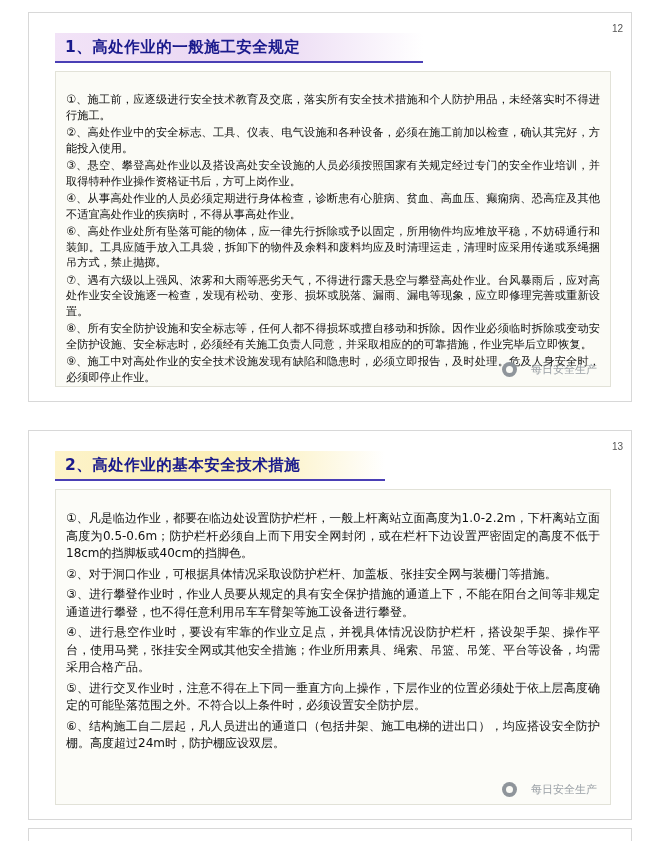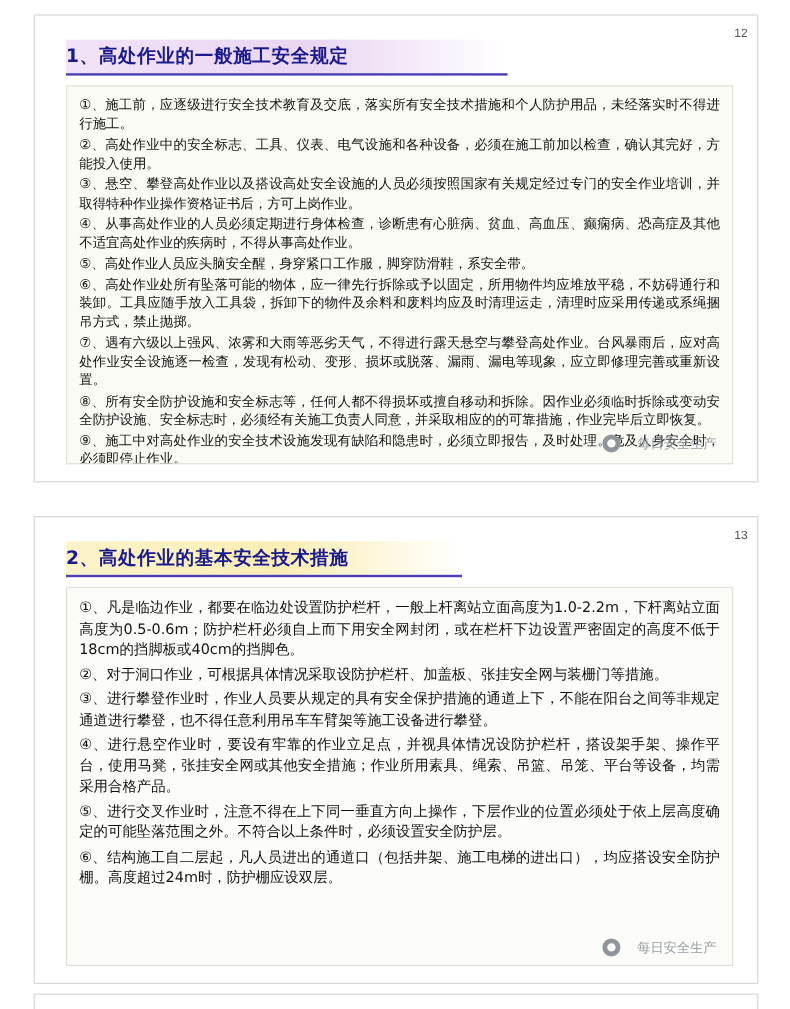--- a/index.html
+++ b/index.html
@@ -42,20 +42,21 @@
   
   .title-bar {
     position: absolute;
     left: 26px;
     top: 20px;
     width: 368px;
     height: 30px;
     border-bottom: 2px solid #4a3fb5;
     display: flex;
     align-items: center;
+    padding-left: 10px;
   }
   .title-bar.t1 {
     background: linear-gradient(to right, #f2e3f7 0%, #e9d6f2 55%, #ffffff 100%);
   }
   .title-bar.t2 {
     background: linear-gradient(to right, #fdf3c9 0%, #fbeeb4 55%, #ffffff 100%);
     width: 330px;
   }
   .title-text {
     font-size: 15.5px;
@@ -67,21 +68,21 @@
 
   
   .body-box {
     position: absolute;
     left: 26px;
     right: 20px;
     top: 58px;
     bottom: 14px;
     background: #fbfbf6;
     border: 1px solid #e2e2d8;
-    padding: 8px 10px 6px 10px;
+    padding: 20px 10px 6px 10px;
     overflow: hidden;
   }
   .body-box.b2 {
     background: #fcfcf8;
   }
 
   p.item {
     margin: 0 0 2px 0;
     font-size: 11.2px;
     line-height: 15.5px;
@@ -144,21 +145,20 @@
 
     <div class="title-bar t1">
       <span class="title-text">1、高处作业的一般施工安全规定</span>
     </div>
 
     <div class="body-box b1">
       <p class="item">①、施工前，应逐级进行安全技术教育及交底，落实所有安全技术措施和个人防护用品，未经落实时不得进行施工。</p>
       <p class="item">②、高处作业中的安全标志、工具、仪表、电气设施和各种设备，必须在施工前加以检查，确认其完好，方能投入使用。</p>
       <p class="item">③、悬空、攀登高处作业以及搭设高处安全设施的人员必须按照国家有关规定经过专门的安全作业培训，并取得特种作业操作资格证书后，方可上岗作业。</p>
       <p class="item">④、从事高处作业的人员必须定期进行身体检查，诊断患有心脏病、贫血、高血压、癫痫病、恐高症及其他不适宜高处作业的疾病时，不得从事高处作业。</p>
-      <p class="item">⑤、高处作业人员应头脑安全醒，身穿紧口工作服，脚穿防滑鞋，系安全带。</p>
       <p class="item">⑥、高处作业处所有坠落可能的物体，应一律先行拆除或予以固定，所用物件均应堆放平稳，不妨碍通行和装卸。工具应随手放入工具袋，拆卸下的物件及余料和废料均应及时清理运走，清理时应采用传递或系绳捆吊方式，禁止抛掷。</p>
       <p class="item">⑦、遇有六级以上强风、浓雾和大雨等恶劣天气，不得进行露天悬空与攀登高处作业。台风暴雨后，应对高处作业安全设施逐一检查，发现有松动、变形、损坏或脱落、漏雨、漏电等现象，应立即修理完善或重新设置。</p>
       <p class="item">⑧、所有安全防护设施和安全标志等，任何人都不得损坏或擅自移动和拆除。因作业必须临时拆除或变动安全防护设施、安全标志时，必须经有关施工负责人同意，并采取相应的的可靠措施，作业完毕后立即恢复。</p>
       <p class="item">⑨、施工中对高处作业的安全技术设施发现有缺陷和隐患时，必须立即报告，及时处理。危及人身安全时，必须即停止作业。</p>
     </div>
 
     <div class="watermark wm1">
       <span class="wm-logo"></span>
       <span>每日安全生产</span>
     </div>

